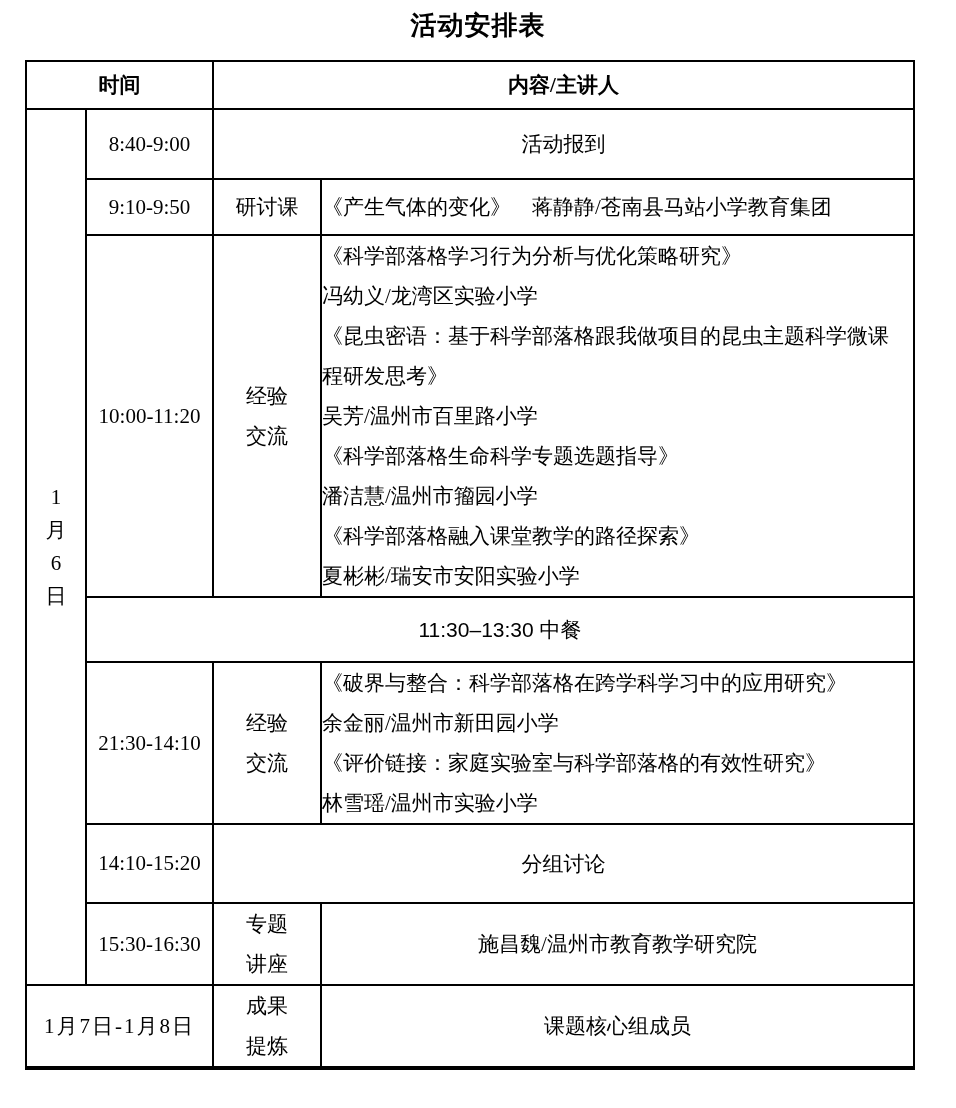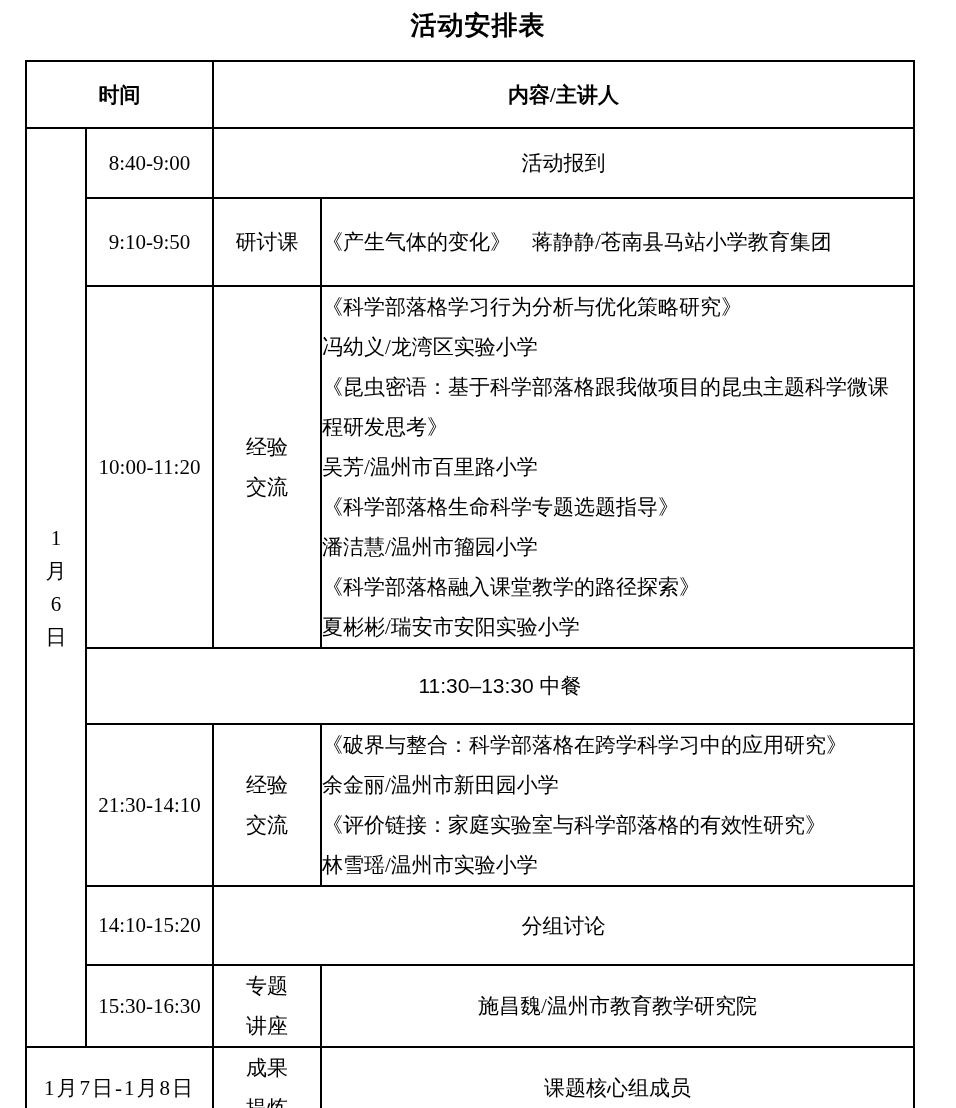--- a/index.html
+++ b/index.html
@@ -79,37 +79,37 @@
 
 <table class="schedule">
   <colgroup>
     <col style="width:60px">
     <col style="width:127px">
     <col style="width:108px">
     <col style="width:593px">
   </colgroup>
 
   <tbody>
-      <tr style="height:67px;">
+      <tr style="height:48px;">
     <td colspan="2" class="th-cell">时间</td>
     <td colspan="2" class="th-cell">内容/主讲人</td>
   </tr>
 
   <tr style="height:70px;">
     <td rowspan="7" class="day-cell">
       <div>1</div>
       <div>月</div>
       <div>6</div>
       <div>日</div>
     </td>
     <td class="time-cell">8:40-9:00</td>
     <td colspan="2" class="center-cell">活动报到</td>
   </tr>
 
-  <tr style="height:88px;">
+  <tr style="height:56px;">
     <td class="time-cell">9:10-9:50</td>
     <td class="type-cell">研讨课</td>
     <td class="left-cell">《产生气体的变化》　蒋静静/苍南县马站小学教育集团</td>
   </tr>
 
   <tr style="height:357px;">
     <td class="time-cell">10:00-11:20</td>
     <td class="type-cell">
       <div>经验</div>
       <div>交流</div>
@@ -120,21 +120,21 @@
       <div>《昆虫密语：基于科学部落格跟我做项目的昆虫主题科学微课</div>
       <div>程研发思考》</div>
       <div>吴芳/温州市百里路小学</div>
       <div>《科学部落格生命科学专题选题指导》</div>
       <div>潘洁慧/温州市籀园小学</div>
       <div>《科学部落格融入课堂教学的路径探索》</div>
       <div>夏彬彬/瑞安市安阳实验小学</div>
     </td>
   </tr>
 
-  <tr style="height:76px;">
+  <tr style="height:65px;">
     <td colspan="3" class="lunch-cell">11:30–13:30 中餐</td>
   </tr>
 
   <tr style="height:158px;">
     <td class="time-cell">21:30-14:10</td>
     <td class="type-cell">
       <div>经验</div>
       <div>交流</div>
     </td>
     <td class="lines-cell">

